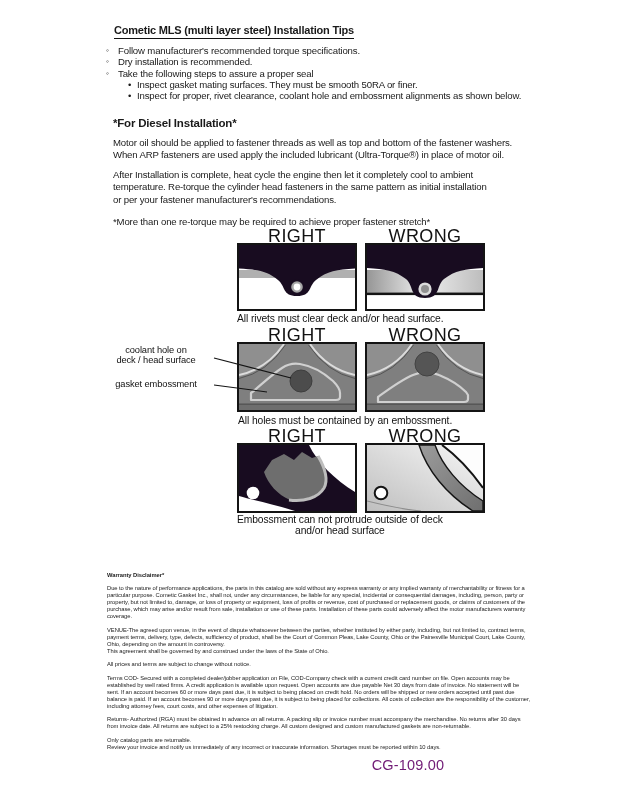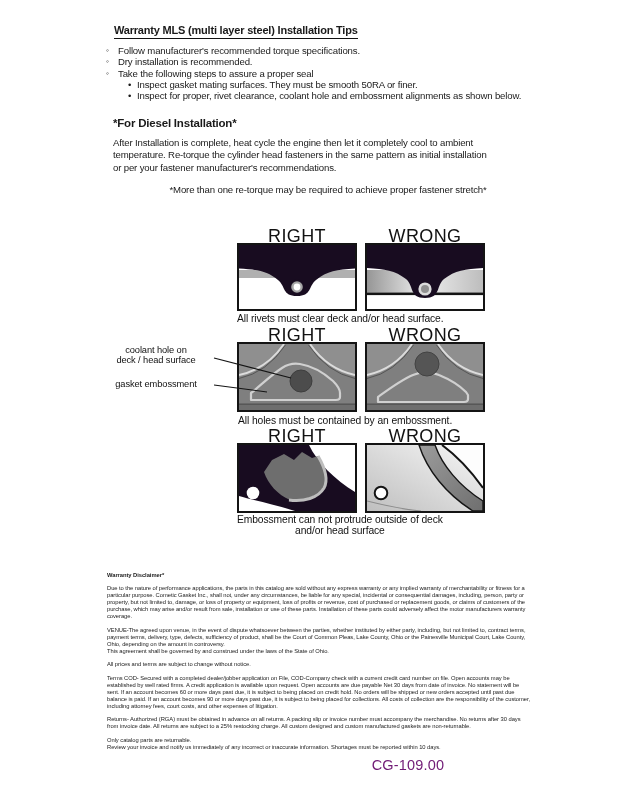--- a/index.html
+++ b/index.html
@@ -16,41 +16,41 @@
   .tips{position:absolute;left:106px;top:45px;font-size:9.6px;line-height:11.3px;letter-spacing:-0.15px;}
   .tip-row{display:flex;white-space:nowrap;}
   .tip-row.sub{margin-left:22px;}
   .tip-marker{width:12px;flex:0 0 12px;}
   .tip-row.main .tip-marker{font-size:8.5px;}
   .tip-row.sub .tip-marker{width:9px;flex:0 0 9px;}
   .diesel{position:absolute;left:113px;top:117px;font-size:9.6px;line-height:12.4px;letter-spacing:-0.15px;}
   .diesel-heading{font-size:11.5px;font-weight:bold;letter-spacing:-0.2px;margin-bottom:7px;line-height:13px;}
   .para{margin:0 0 7px 0;}
   .para div{white-space:nowrap;}
-  .para.last{margin-top:10px;text-align:right;}
+  .para.last{margin-top:10px;}
   
   .dg-label{position:absolute;width:120px;text-align:center;font-size:18px;line-height:14px;letter-spacing:0.4px;color:#111;}
   .dg-box{position:absolute;width:120px;box-sizing:border-box;border:2px solid #141414;background:#fff;}
   .dg-box svg{display:block;}
   .dg-caption{position:absolute;font-size:10.3px;line-height:10.9px;letter-spacing:-0.1px;color:#111;}
   .side-label{position:absolute;width:112px;text-align:center;font-size:9.3px;line-height:10.4px;letter-spacing:-0.1px;color:#111;}
   .leader-svg{position:absolute;left:0;top:0;pointer-events:none;}
   
   .warranty{position:absolute;left:107px;top:572px;width:424px;font-size:5.8px;line-height:7px;letter-spacing:-0.05px;color:#222;}
   .warranty-heading{font-weight:bold;margin-bottom:6px;}
   .wblock{margin:0;}
   .wblock.gap{margin-bottom:6.5px;}
   .pagenum{position:absolute;left:358px;top:757px;width:100px;text-align:center;font-size:14.5px;letter-spacing:0.2px;color:#701a75;}
 </style>
 </head>
 <body>
 
 <div class="page">
 
-  <div class="title">Warranty MLS (multi layer steel) Installation Tips</div>
+  <div class="title">Cometic MLS (multi layer steel) Installation Tips</div>
 
   <div class="tips">
     <div class="tip-row main">
       <span class="tip-marker">◦</span>
       <span>Follow manufacturer's recommended torque specifications.</span>
     </div>
     <div class="tip-row main">
       <span class="tip-marker">◦</span>
       <span>Dry installation is recommended.</span>
     </div>
@@ -63,20 +63,24 @@
       <span>Inspect gasket mating surfaces.  They must be smooth 50RA or finer.</span>
     </div>
     <div class="tip-row sub">
       <span class="tip-marker">•</span>
       <span>Inspect for proper, rivet clearance, coolant hole and embossment alignments as shown below.</span>
     </div>
   </div>
 
   <div class="diesel">
     <div class="diesel-heading">*For Diesel Installation*</div>
+    <div class="para">
+      <div>Motor oil should be applied to fastener threads as well as top and bottom of the fastener washers.</div>
+      <div>When ARP fasteners are used apply the included lubricant (Ultra-Torque®) in place of motor oil.</div>
+    </div>
     <div class="para">
       <div>After Installation is complete, heat cycle the engine then let it completely cool to ambient</div>
       <div>temperature. Re-torque the cylinder head fasteners in the same pattern as initial installation</div>
       <div>or per your fastener manufacturer's recommendations.</div>
     </div>
     <div class="para last">
       <div>*More than one re-torque may be required to achieve proper fastener stretch*</div>
     </div>
   </div>
 

